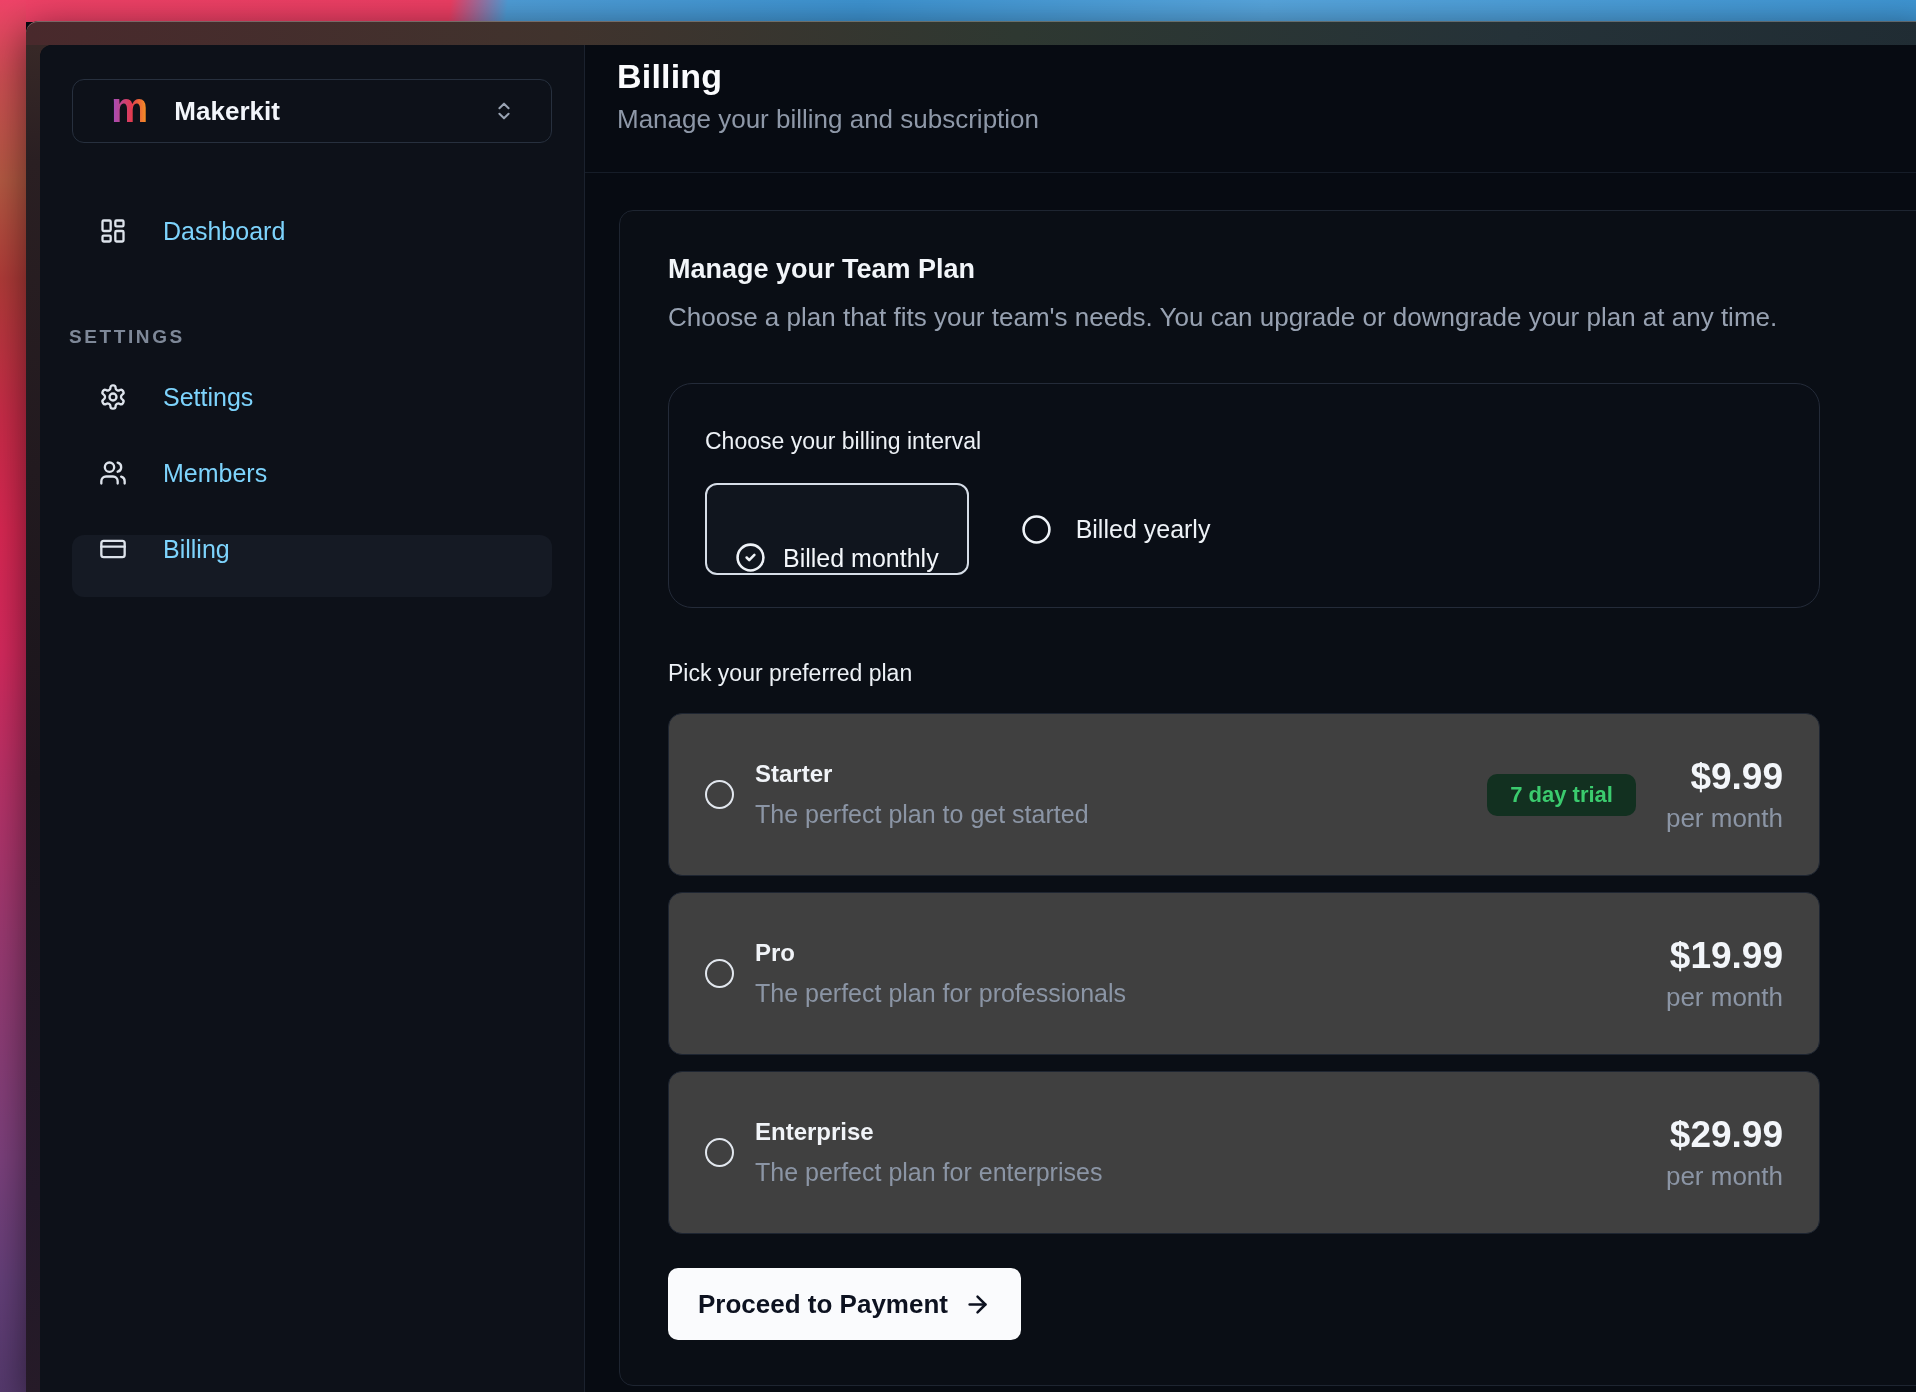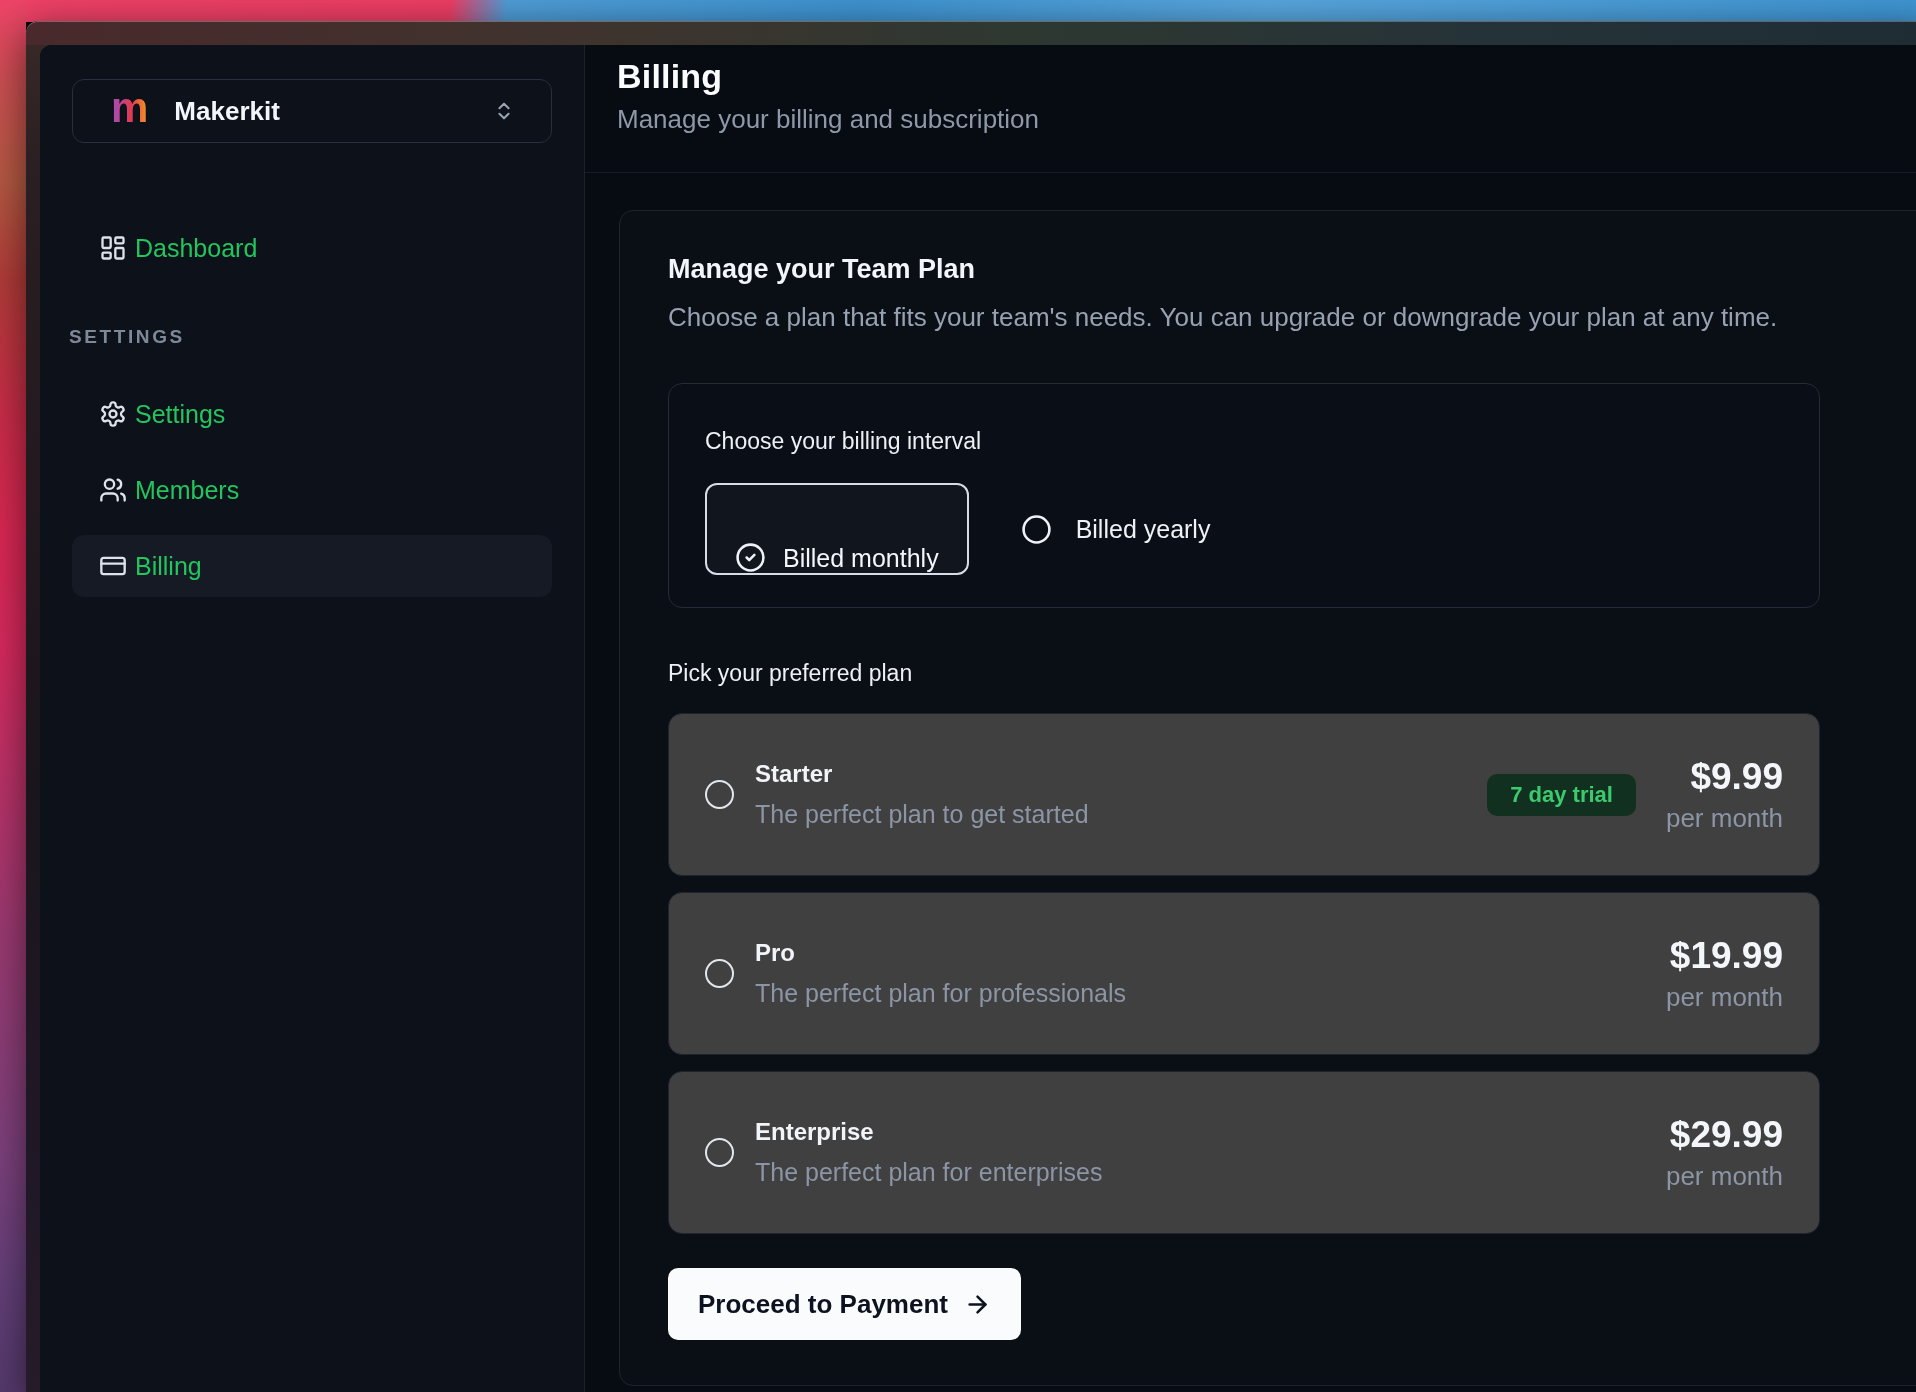--- a/index.html
+++ b/index.html
@@ -28,43 +28,43 @@
   .sidebar { width:544px; flex:none; background:#0d1119; padding:34px 32px 0; }
   .workspace-selector { height:64px; border:1px solid #27303e; border-radius:12px;
     display:flex; align-items:center; padding:0 36px 0 38px; cursor:pointer; }
   .logo-m { font-size:42px; font-weight:700; line-height:1;
     background:linear-gradient(90deg,#9d4fc3 0%,#e23a50 55%,#f59b1e 100%);
     -webkit-background-clip:text; background-clip:text; color:transparent;
     transform:translateY(-3px); }
   .ws-name { margin-left:26px; font-size:26px; font-weight:600; color:#f2f5fa; }
   .chevrons { margin-left:auto; color:#98a2b2; display:flex; }
 
-  .nav-item { height:62px; border-radius:12px; display:flex; align-items:center;
-    padding:0 27px; gap:8px; color:#22c55e; font-size:25px; cursor:pointer; }
+  .nav-item { height:62px; border-radius:12px; display:flex; 
+    padding:0 27px; gap:36px; color:#7dd3fc; font-size:25px; cursor:pointer; }
   .nav-item.first { margin-top:74px; }
   .nav-item.active { background:#151a24; }
   .nav-item .ic { display:flex; color:#dde3eb; }
   .section-label { margin:47px 0 35px -3px; font-size:19px; font-weight:700;
     letter-spacing:2.6px; color:#7e8898; }
   .nav-item + .nav-item { margin-top:14px; }
 
   
   .main { flex:1; min-width:0; background:#070b12; border-left:1px solid #1b222e; }
   .page-header { height:128px; padding:12px 0 0 32px; border-bottom:1px solid #161d28; }
   .page-title { font-size:34px; font-weight:700; color:#fbfcfe; letter-spacing:.2px; }
   .page-subtitle { margin-top:8px; font-size:26px; color:#8e98a8; }
 
   .page-content { padding:37px 0 0 34px; }
   .card { width:1360px; border:1px solid #1e2531; background:#0a0e15; border-radius:14px;
     padding:43px 48px 45px; }
   .card-title { font-size:27px; font-weight:700; color:#f2f5f9; }
   .card-desc { margin-top:17px; font-size:26px; color:#97a1b1; white-space:nowrap; }
 
   .interval-card { margin-top:50px; width:1152px; border:1px solid #242b39;
-    border-radius:14px; background:#0a0e16; padding:44px 36px 32px; }
+    border-radius:24px; background:#0a0e16; padding:44px 36px 32px; }
   .interval-label { font-size:23px; font-weight:500; color:#edf1f6; }
   .interval-options { display:flex; align-items:center; gap:52px; margin-top:28px; }
   .opt-selected { height:92px; border:2px solid #d6dde7; border-radius:12px;
     padding:0 28px; display:flex; gap:17px; align-items:flex-end; background:#10151e;
     font-size:25px; color:#f3f6fa; font-weight:500; cursor:pointer; }
   .opt-plain { display:flex; gap:24px; align-items:center; font-size:25px;
     color:#eef2f7; cursor:pointer; }
   .opt-selected .ic, .opt-plain .ic { display:flex; color:#eef2f7; }
 
   .pick-label { margin-top:52px; font-size:23px; font-weight:500; color:#edf1f6; }

